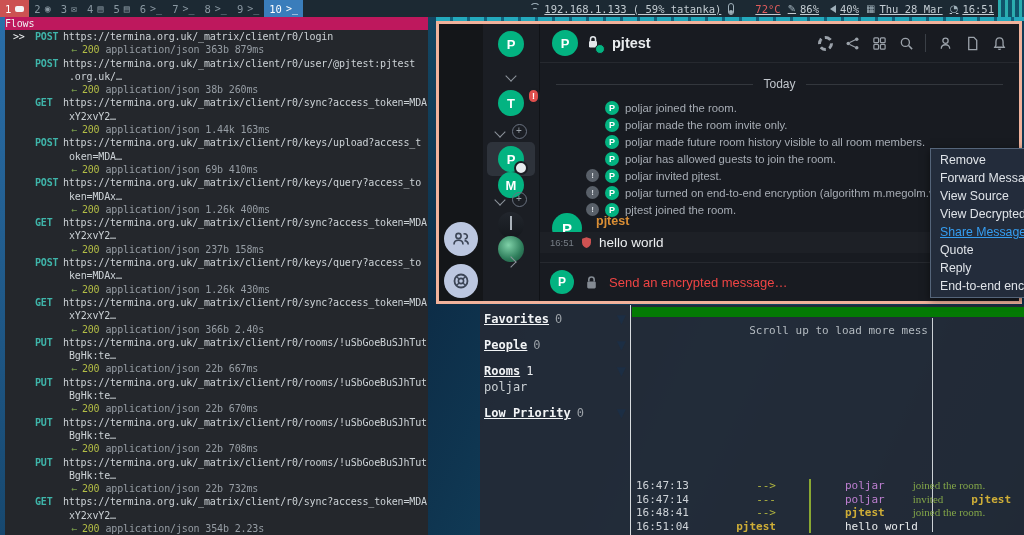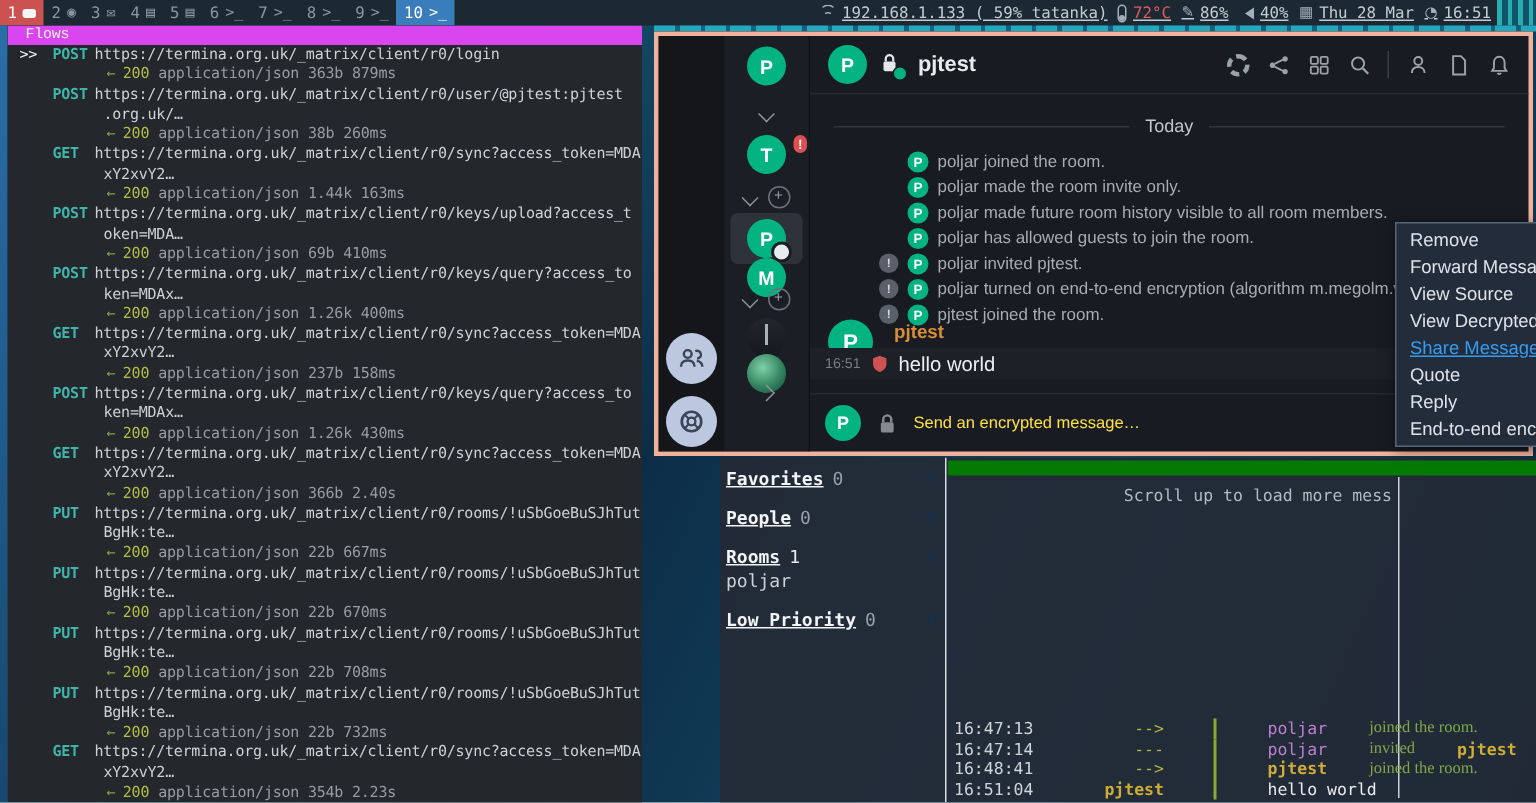--- a/index.html
+++ b/index.html
@@ -15,33 +15,33 @@
     background:repeating-linear-gradient(90deg,#2ec4c4 0 3px,#0e5b74 3px 7px);opacity:.85;}
   .ws{display:flex;align-items:center;gap:4px;height:17px;padding:0 5px;cursor:default;}
   .ws.urgent{background:#cc5252;color:#fff;}
   .ws.focused{background:#3a7dbb;color:#fff;}
   .ws-ico{display:inline-block;line-height:1;font-size:10px;color:inherit;}
   .ico-bubble{width:9px;height:6px;background:#f3f5f6;border-radius:2px;position:relative;display:inline-block;}
   .ico-bubble::after{content:"";position:absolute;left:1.5px;bottom:-3px;border:3px solid transparent;
     border-top-color:#f3f5f6;border-left-width:2px;border-right-width:2px;}
   .bar-status{margin-left:auto;display:flex;align-items:center;gap:7px;color:#c3ccd2;padding-right:30px;}
   .bseg{display:flex;align-items:center;gap:4px;text-decoration:underline;}
-  .temp{color:#e05c5c;}
+  .temp{color:#e05c5c;margin-left:17px;}
   .glyph{color:#9fb0ba;font-family:"DejaVu Sans",sans-serif;font-size:10px;line-height:1;}
   .i-wifi{width:11px;height:9px;position:relative;display:inline-block;}
   .i-wifi i{position:absolute;left:50%;bottom:0;transform:translateX(-50%);border:solid #9fb0ba;border-width:1.5px 1.5px 0 0;border-radius:0 100% 0 0;}
   .i-wifi i:nth-child(1){width:9px;height:9px;border-color:#9fb0ba transparent transparent transparent;border-width:1.5px;border-radius:50% 50% 0 0;border-bottom:none;}
   .i-wifi i:nth-child(2){width:4px;height:4px;border-color:#9fb0ba transparent transparent transparent;border-width:1.5px;border-radius:50% 50% 0 0;border-bottom:none;}
   .i-therm{width:4px;height:10px;border:1px solid #9fb0ba;border-radius:3px;position:relative;display:inline-block;}
   .i-therm::after{content:"";position:absolute;left:0;bottom:0;width:4px;height:4px;background:#9fb0ba;border-radius:50%;}
   .i-spk{width:0;height:0;border:4px solid transparent;border-right:6px solid #9fb0ba;display:inline-block;position:relative;}
   
   .mitm{position:absolute;left:5px;top:17px;width:423px;height:518px;background:#24272c;
     font-family:"DejaVu Sans Mono",monospace;font-size:10px;letter-spacing:-0.15px;line-height:13.3px;overflow:hidden;}
-  .mitm-title{height:13px;background:#d946ef;color:#eef1f3;padding-left:12px;line-height:13px;font-family:Liberation Mono, monospace;}
+  .mitm-title{height:13px;background:#be185d;color:#eef1f3;padding-left:0;line-height:13px;}
   .flow-row{white-space:nowrap;}
   .fl-line{padding-left:8px;}
   .fl-marker{display:inline-block;width:22px;color:#f2f4f6;}
   .fl-method{display:inline-block;width:28px;color:#3fb5aa;font-weight:bold;}
   .fl-url{color:#ccd2d6;}
   .fl-cont{margin-left:64px;color:#ccd2d6;}
   .fl-resp{margin-left:66px;}
   .fl-arrow{color:#7a9e4a;margin-right:5px;}
   .fl-status{color:#b3bd45;margin-right:6px;}
   .fl-meta{color:#969da4;}
@@ -91,21 +91,21 @@
   .msg-group{position:absolute;left:0;right:0;top:150px;}
   .msg-av{position:absolute;left:12px;top:0;width:30px;height:30px;font-size:15px;}
   .msg-sender{position:absolute;left:56px;top:1px;color:#d98e35;font-size:12.5px;font-weight:bold;}
   .msg-row{position:absolute;left:0;right:0;top:19px;height:21px;background:#1d2026;display:flex;align-items:center;}
   .msg-time{width:30px;margin-left:10px;color:#777e86;font-size:9.5px;flex:none;}
   .msg-text{color:#eceff1;font-size:13.5px;margin-left:6px;}
   .opt-btn{position:absolute;left:332px;top:-6px;width:19px;height:19px;border-radius:50%;background:#fff;
     color:#7d848c;font-size:10px;font-weight:bold;display:flex;align-items:center;justify-content:center;cursor:pointer;}
   .composer{height:38px;flex:none;border-top:1px solid #26292f;display:flex;align-items:center;padding:0 10px;gap:10px;}
   .composer .avatar{width:24px;height:24px;font-size:12px;}
-  .compose-input{color:#fde047;font-size:11px;flex:1;}
+  .compose-input{color:#ef4444;font-size:13px;flex:1;}
   .fmt-pill{background:#e9ecf1;color:#474f58;font-size:11.5px;font-weight:bold;border-radius:9px;
     padding:2px 6px;margin-right:6px;}
   
   .ctx-menu{position:absolute;left:930px;top:148px;width:96px;background:#232c3b;border:1px solid #55657a;
     box-shadow:0 2px 8px rgba(0,0,0,.5);padding:2px 0;z-index:50;overflow:hidden;}
   .ctx-item{height:18px;line-height:18px;padding-left:9px;color:#dfe3e8;font-size:12.3px;white-space:nowrap;cursor:pointer;}
   .ctx-item.active{color:#359df0;text-decoration:underline;}
   
   .weechat{position:absolute;left:436px;top:305px;width:584px;height:230px;background:rgba(36,42,54,0.93);
     font-family:"DejaVu Sans Mono",monospace;overflow:hidden;margin-left:44px;}

